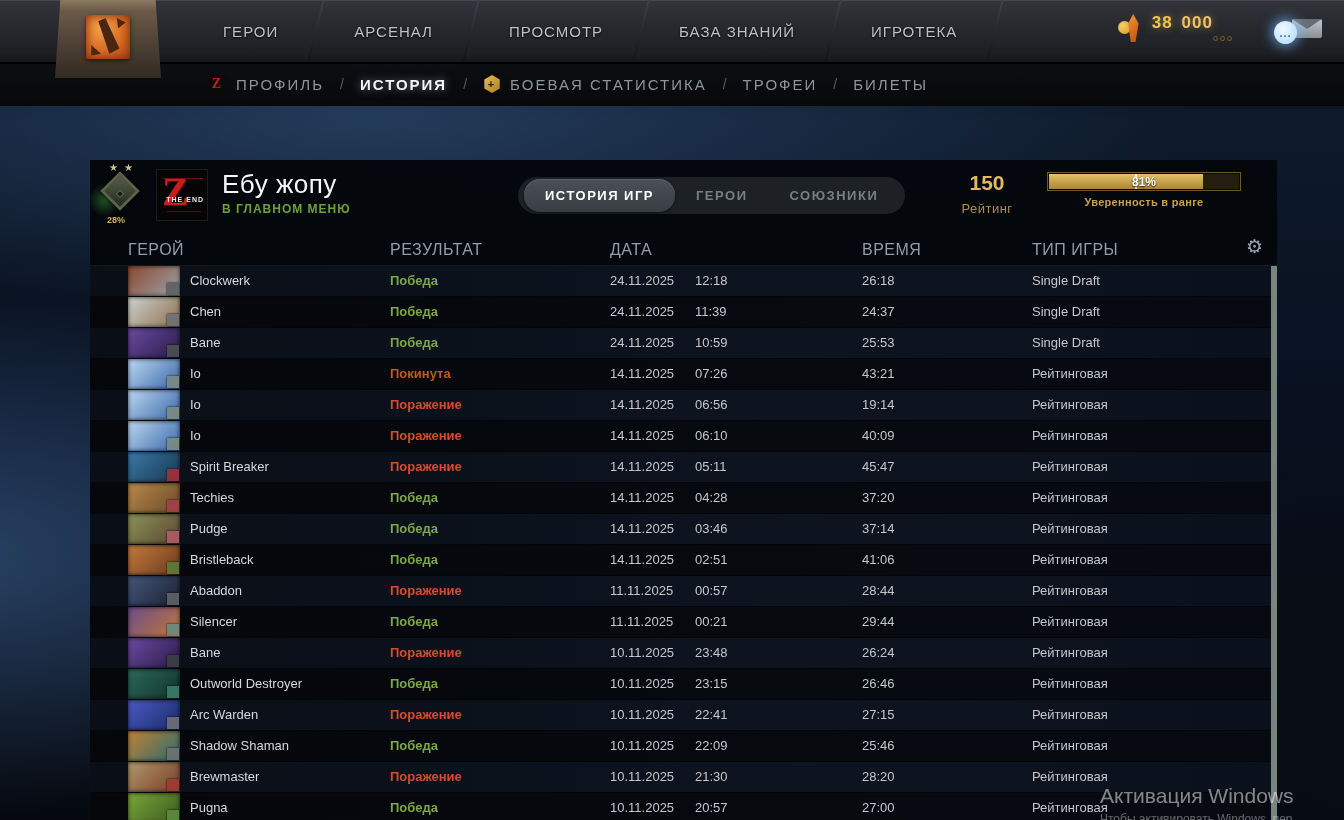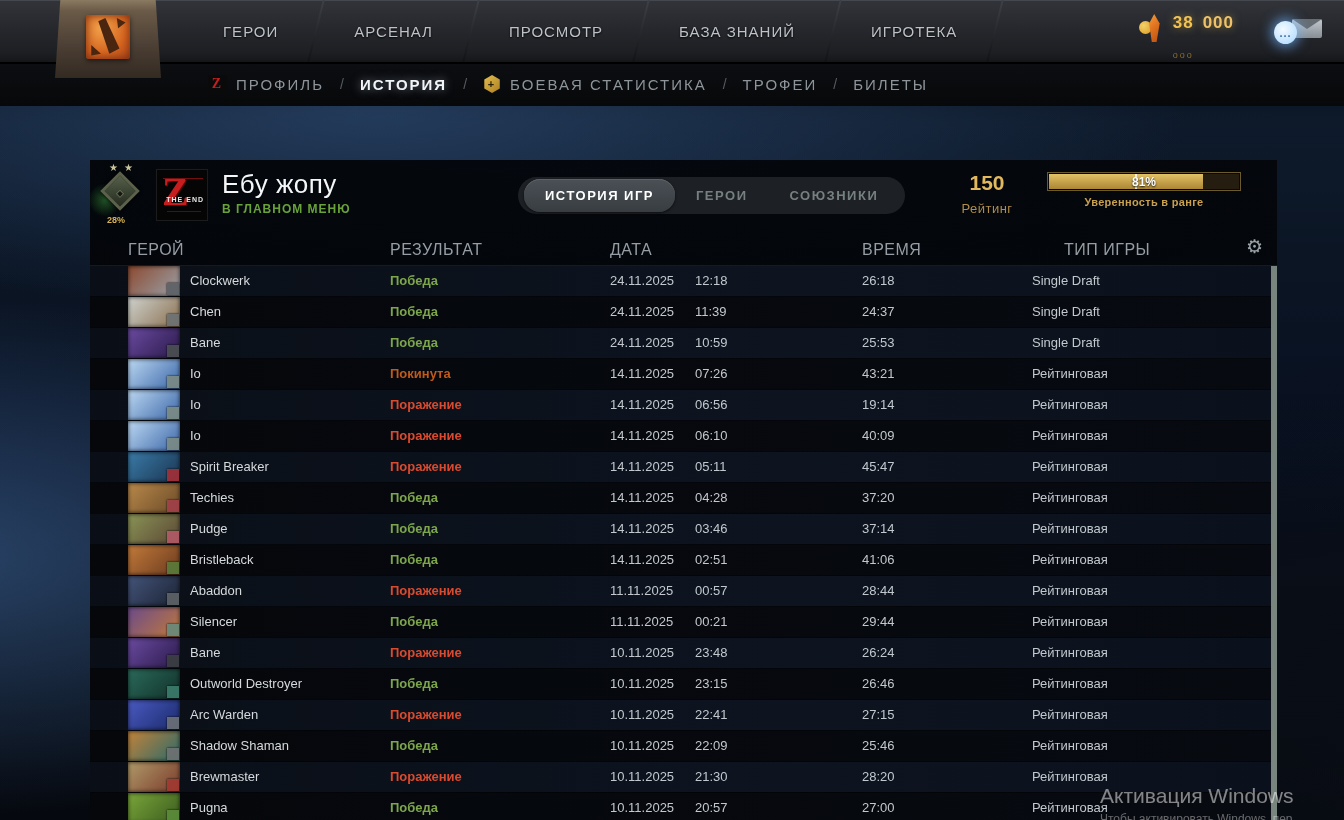--- a/index.html
+++ b/index.html
@@ -33,21 +33,21 @@
   .dota-corner { clip-path:polygon(70% 7%, 90% 17%, 73% 30%); }
   .dota-sliver { clip-path:polygon(12% 68%, 34% 88%, 12% 92%); }
   
   .currency { position:absolute; right:110px; top:14px; display:flex; align-items:flex-start; z-index:7; }
   .shard-ico { position:relative; width:26px; height:30px; margin-right:8px; }
   .shard-circle { position:absolute; left:0; top:7px; width:13px; height:13px; border-radius:50%;
     background:radial-gradient(circle at 35% 35%, #f4d06a, #d99a22); }
   .shard-gem { position:absolute; right:2px; top:0; width:17px; height:28px;
     background:linear-gradient(135deg,#f6a544 0%,#e07420 45%,#b34a10 100%);
     clip-path:polygon(50% 0, 82% 34%, 64% 100%, 36% 100%, 20% 34%); }
-  .cur-nums { display:flex; flex-direction:column; line-height:1; }
+  .cur-nums { display:flex; line-height:1; }
   .cur-main { font-size:17px; font-weight:bold; color:#f2c352; letter-spacing:1px;
     text-shadow:0 0 8px rgba(242,195,82,.55); }
   .cur-main .minor { color:#eec268; margin-left:9px; }
   .cur-sub { font-size:9px; color:#8a6c2c; letter-spacing:2px; margin-top:20px; }
   .chat-ico { position:absolute; right:18px; top:16px; width:52px; height:32px; z-index:7; cursor:pointer; }
   .envelope { position:absolute; right:4px; top:3px; width:30px; height:19px; border-radius:2px;
     background:linear-gradient(180deg,#c3c9cf,#878e94); }
   .envelope::after { content:""; position:absolute; left:0; top:0; border-left:15px solid transparent;
     border-right:15px solid transparent; border-top:10px solid #666d73; }
   .chat-bubble { position:absolute; left:0; top:5px; width:23px; height:23px; border-radius:50%;
@@ -112,21 +112,21 @@
     border:1px solid #0a0804; outline:1px solid #6b5a2e; }
   .conf-fill { position:absolute; left:0; top:0; bottom:0;
     background:linear-gradient(180deg,#e2c369 0%,#c5a04a 55%,#ab8736 100%); }
   .conf-marker { position:absolute; top:0; bottom:0; width:2px; background:rgba(255,255,255,.8); }
   .conf-text { position:absolute; inset:0; display:flex; align-items:center; justify-content:center;
     font-size:12px; font-weight:bold; color:#fff; text-shadow:0 1px 2px rgba(0,0,0,.9); }
   .conf-label { text-align:center; font-size:11px; font-weight:bold; color:#c9a14e; margin-top:6px; letter-spacing:.3px; }
   
   .thead { position:relative; height:34px; border-bottom:1px solid #16191d; }
   .th { position:absolute; top:9px; font-size:16px; color:#969da4; letter-spacing:.5px; }
-  .th-hero{left:38px;} .th-result{left:300px;} .th-date{left:520px;} .th-duration{left:772px;} .th-type{left:942px;margin-left:32px;}
+  .th-hero{left:38px;} .th-result{left:300px;} .th-date{left:520px;} .th-duration{left:772px;} .th-type{left:942px;}
   .gear { position:absolute; right:14px; top:5px; font-size:19px; color:#9aa3a8; cursor:pointer; line-height:1; }
   .rows { position:absolute; left:0; right:0; top:106px; bottom:0; overflow:hidden; }
   .row { position:relative; height:30px; margin-bottom:1px; width:calc(100% - 6px); cursor:pointer; }
   .row:nth-child(odd) { background:linear-gradient(90deg,#0a0f17 0%,#0d1420 60%,#0b111c 100%); }
   .row:nth-child(even){ background:linear-gradient(90deg,#05070b 0%,#070a10 100%); }
   .portrait { position:absolute; left:38px; top:0; width:52px; height:30px; overflow:hidden;
     box-shadow:inset 0 0 4px rgba(0,0,0,.8); }
   .badge { position:absolute; right:1px; bottom:1px; width:12px; height:12px; opacity:.92;
     box-shadow:0 0 2px #000; display:flex; align-items:center; justify-content:center;
     font-size:8px; color:#e8e8e8; }

